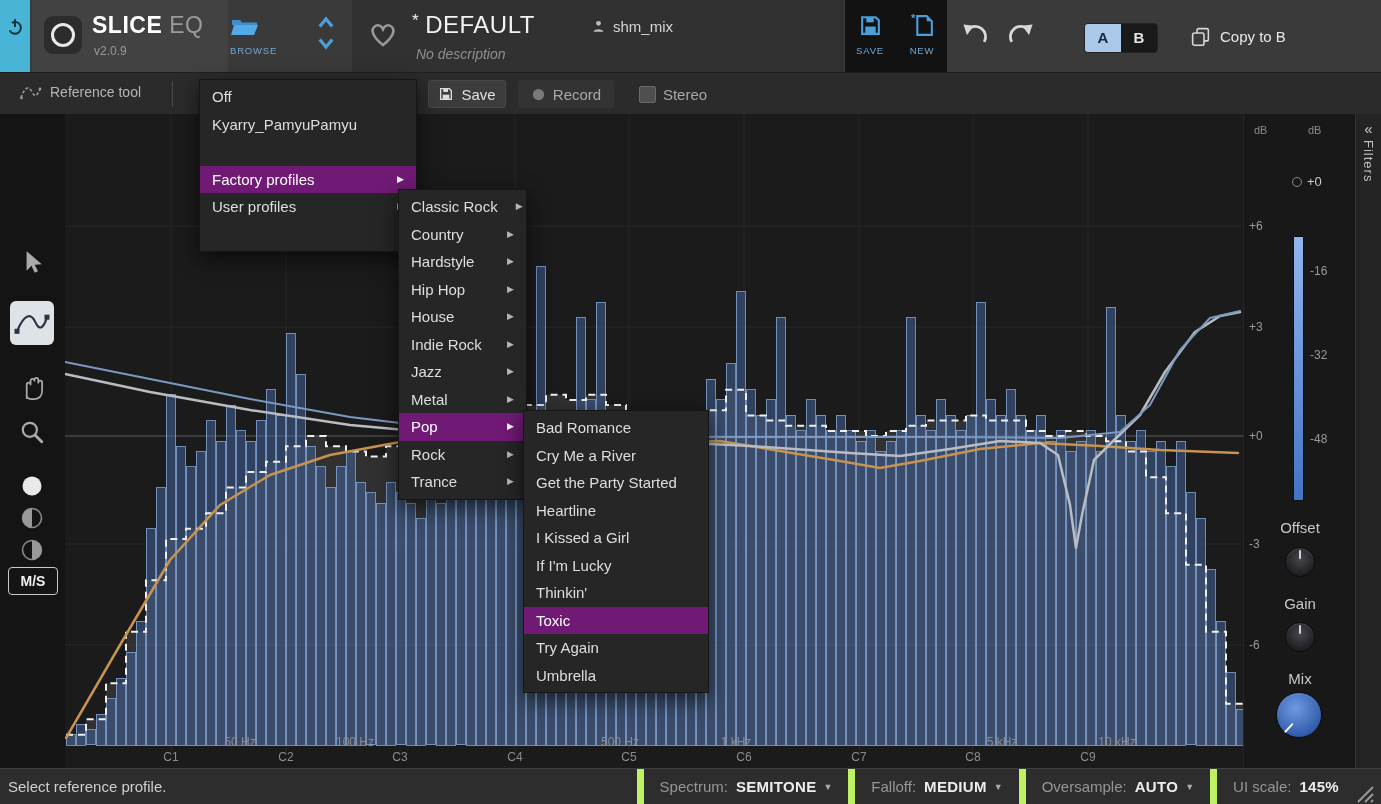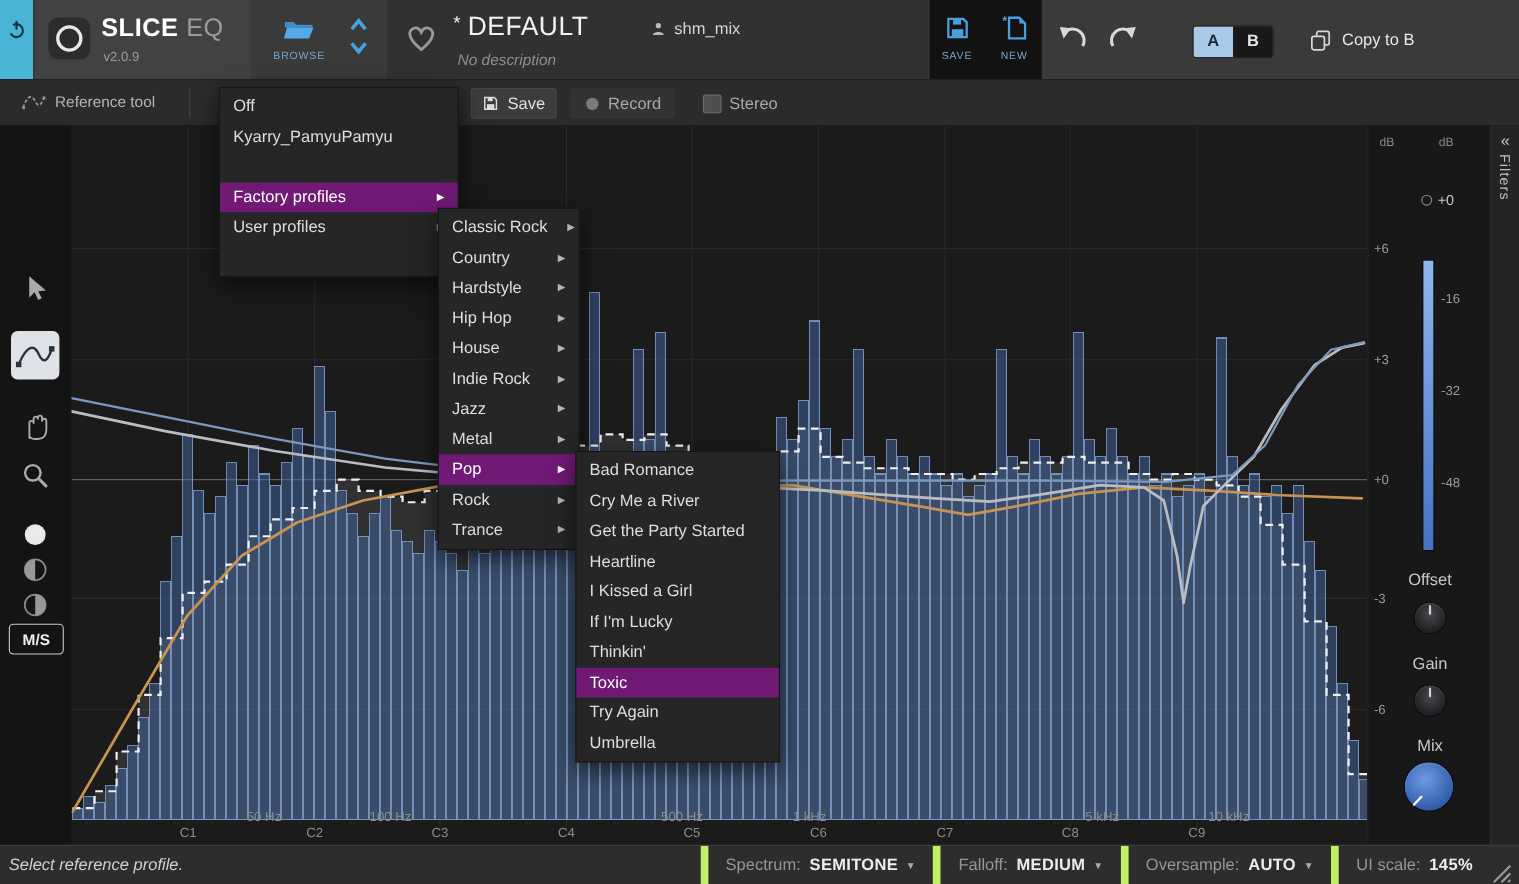--- a/index.html
+++ b/index.html
@@ -10,21 +10,21 @@
   }
   
   #topbar{position:absolute;left:0;top:0;width:1381px;height:72px;background:#3a3a3a;}
   #power-btn{position:absolute;left:0;top:0;width:30px;height:72px;background:#49b5d6;display:flex;justify-content:center;padding-top:16px;box-sizing:border-box;}
   #logo-section{position:absolute;left:32px;top:0;width:196px;height:72px;background:#424242;}
   #logo-mark{position:absolute;left:12px;top:16px;width:38px;height:38px;background:#2c2c2c;border-radius:9px;}
   #logo-mark .ring{position:absolute;left:7px;top:7px;width:18px;height:18px;border:3px solid #e8e8e8;border-radius:50%;}
   #app-title{position:absolute;left:60px;top:12px;font-size:23px;font-weight:bold;color:#fff;letter-spacing:.5px;}
   #app-title .suffix{color:#9a9a9a;font-weight:300;margin-left:7px;}
   #app-version{position:absolute;left:62px;top:44px;font-size:12px;color:#9a9a9a;}
-  #browse-btn{position:absolute;left:240px;top:0;width:64px;height:72px;text-align:center;}
+  #browse-btn{position:absolute;left:230px;top:0;width:64px;height:72px;}
   #browse-btn svg{margin-top:14px;}
   .mini-label{display:block;font-size:9.5px;letter-spacing:.8px;color:#6fa8d6;margin-top:3px;}
   #chevrons{position:absolute;left:306px;top:6px;width:40px;height:60px;text-align:center;}
   .chev{display:block;margin:8px auto 0 auto;cursor:pointer;}
   #preset-section{position:absolute;left:352px;top:0;width:492px;height:72px;background:#313131;}
   #heart-btn{position:absolute;left:14px;top:17px;}
   #preset-title{position:absolute;left:60px;top:11px;color:#f2f2f2;font-size:24px;letter-spacing:.5px;white-space:nowrap;}
   #preset-title .star{font-size:17px;vertical-align:top;margin-right:6px;}
   #preset-desc{position:absolute;left:64px;top:46px;font-size:14px;font-style:italic;color:#8f8f8f;}
   #account{position:absolute;left:238px;top:18px;display:flex;align-items:center;gap:6px;color:#d5d5d5;font-size:15px;}
@@ -69,21 +69,21 @@
   .knob{position:absolute;border-radius:50%;background:radial-gradient(circle at 50% 38%,#46464c,#1f1f22 72%);border:1px solid #0c0c0c;box-shadow:inset 0 1px 2px rgba(255,255,255,.14);cursor:pointer;box-sizing:border-box;}
   .knob .ptr{position:absolute;left:50%;top:2px;width:2px;height:9px;margin-left:-1px;background:#cfd4da;border-radius:1px;}
   #mix-knob{background:radial-gradient(circle at 42% 35%,#6f9ae2,#2d59a8 75%);}
   #mix-knob .ptr{background:#fff;height:12px;top:3px;transform-origin:1px 21px;transform:rotate(-137deg);}
   
   #filters-tab{position:absolute;left:1355px;top:114px;width:26px;height:654px;background:#242424;border-left:1px solid #333;box-sizing:border-box;cursor:pointer;}
   #collapse-icon{display:block;text-align:center;margin-top:6px;font-size:15px;color:#cccccc;}
   #filters-vlabel{position:absolute;left:5px;top:26px;writing-mode:vertical-rl;font-size:13px;color:#c0c0c0;letter-spacing:1px;}
   
   #statusbar{position:absolute;left:0;top:768px;width:1381px;height:36px;background:#2d2d2d;border-top:1px solid #404040;box-sizing:border-box;display:flex;align-items:center;}
-  #status-msg{margin-left:8px;font-size:15px;color:#cfcfcf;flex:0 0 auto;font-style:italic;}
+  #status-msg{margin-left:8px;font-size:15px;color:#cfcfcf;flex:0 0 auto;}
   #status-spacer{flex:1 1 auto;}
   .sb-group{height:100%;display:flex;align-items:center;border-left:7px solid #bef264;padding:0 16px;cursor:pointer;}
   .sb-label{font-size:15px;color:#969696;}
   .sb-value{font-size:15px;color:#ededed;font-weight:bold;margin-left:8px;letter-spacing:.3px;}
   .sb-caret{font-size:9px;color:#aaa;margin-left:7px;}
   #resize-corner{margin:0 6px 0 0;align-self:flex-end;cursor:nwse-resize;}
   
   .menu{position:absolute;background:#262626;border:1px solid #161616;box-shadow:0 7px 20px rgba(0,0,0,.6);padding:3px 0;z-index:60;}
   .menu-item{height:27.5px;line-height:27.5px;padding:0 12px;color:#dedede;font-size:15px;display:flex;justify-content:space-between;align-items:center;white-space:nowrap;cursor:pointer;}
   .menu-item.hl{background:#701a75;color:#fff;}

